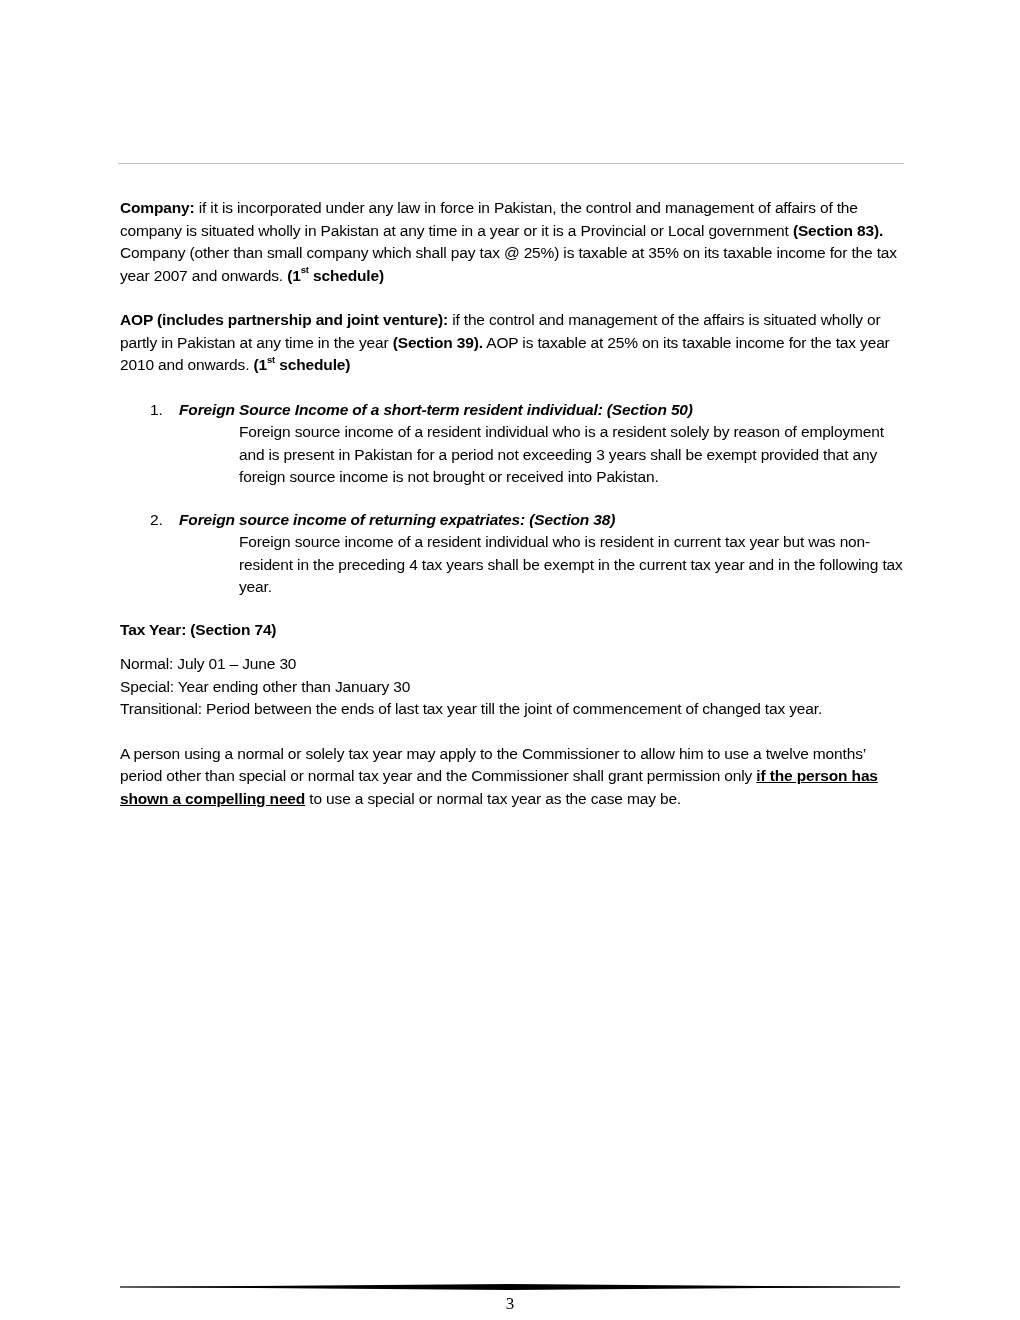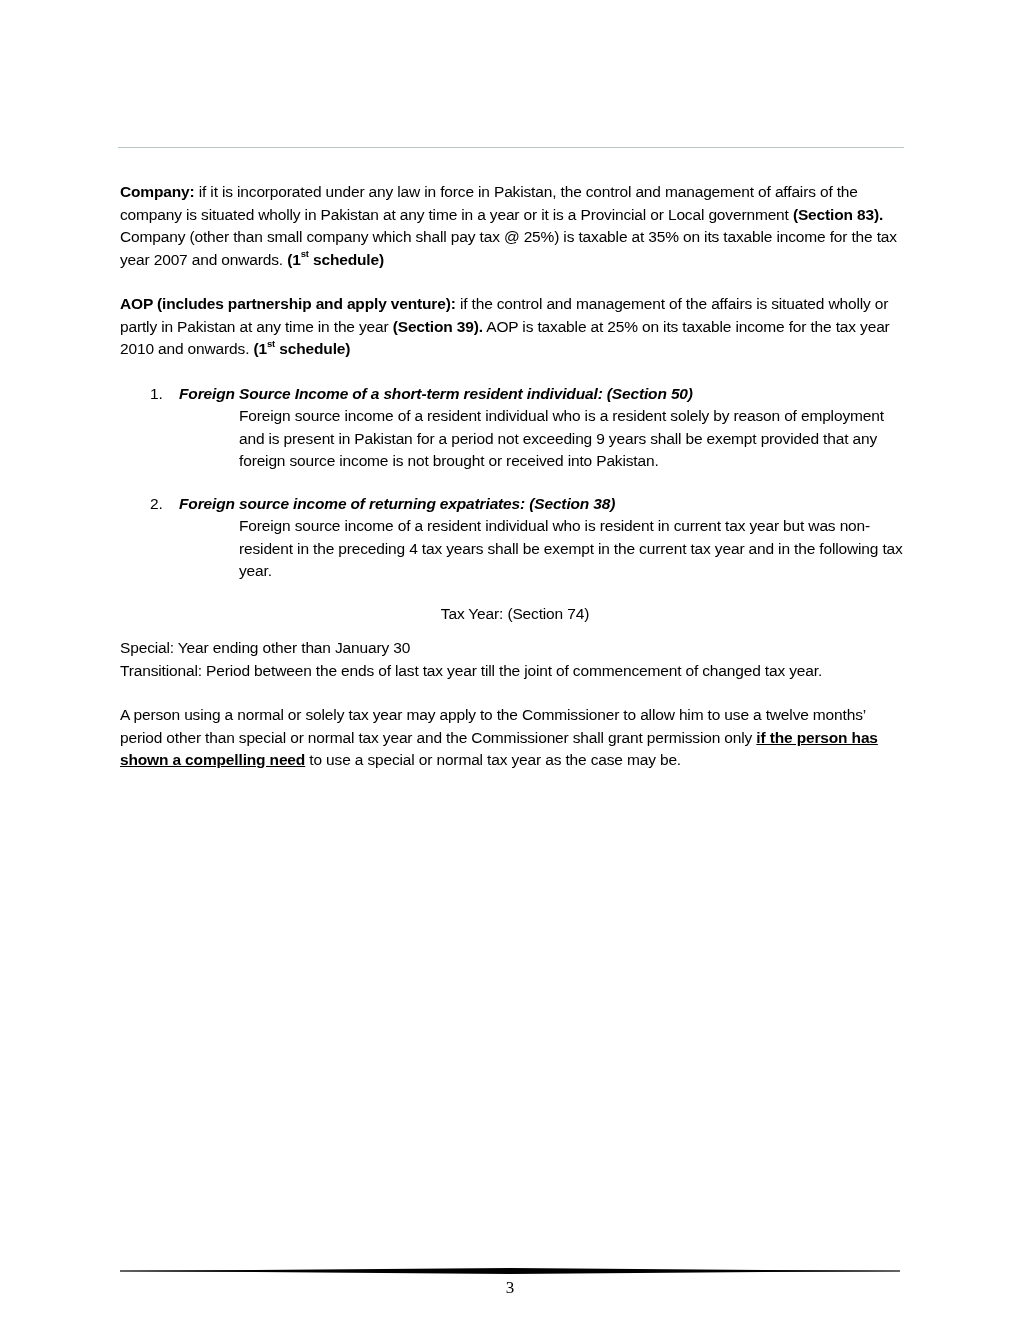--- a/index.html
+++ b/index.html
@@ -10,21 +10,21 @@
     body {
       width: 1020px;
       height: 1320px;
       position: relative;
       overflow: hidden;
       font-family: "Liberation Sans Narrow", "Liberation Sans", sans-serif;
       color: #000000;
     }
     .page {
       position: absolute;
-      left: 0; top: 0;
+      left: 0; top: 16px;
       width: 1020px; height: 980px;
     }
     .top-rule {
       position: absolute;
       left: 118px;
       top: 147px;
       width: 786px;
       height: 1px;
       background: #b9c6c1;
     }
@@ -73,23 +73,22 @@
       font-weight: bold;
       font-style: italic;
     }
     .list-body {
       padding-left: 60px;
     }
     .list-body p + p {
       margin-top: 4px;
     }
     .taxyear-heading {
-      font-weight: normal;
+      font-weight: bold;
       margin-bottom: 12px !important;
-      text-align: center;
     }
     .underline {
       text-decoration: underline;
       font-weight: bold;
     }
     .footer-rule {
       position: absolute;
       left: 120px;
       top: 1268px;
       width: 780px;
@@ -111,42 +110,43 @@
 <body>
 
 <div class="page">
 
   <div class="top-rule"></div>
 
   <div class="content">
 
     <p class="para"><b>Company:</b><span> if it is incorporated under any law in force in Pakistan, the control and management of affairs of the company is situated wholly in Pakistan at any time in a year or it is a Provincial or Local government </span><b>(Section 83).</b><span> Company (other than small company which shall pay tax @ 25%) is taxable at 35% on its taxable income for the tax year 2007 and onwards. </span><b><span>(1</span><sup>st</sup><span> schedule)</span></b></p>
 
-    <p class="para"><b>AOP (includes partnership and apply venture):</b><span> if the control and management of the affairs is situated wholly or partly in Pakistan at any time in the year </span><b>(Section 39).</b><span> AOP is taxable at 25% on its taxable income for the tax year 2010 and onwards. </span><b><span>(1</span><sup>st</sup><span> schedule)</span></b></p>
+    <p class="para"><b>AOP (includes partnership and joint venture):</b><span> if the control and management of the affairs is situated wholly or partly in Pakistan at any time in the year </span><b>(Section 39).</b><span> AOP is taxable at 25% on its taxable income for the tax year 2010 and onwards. </span><b><span>(1</span><sup>st</sup><span> schedule)</span></b></p>
 
 
     <ol class="list">
       <li class="list-item">
         <span class="list-num">1.</span>
         <div class="list-title">Foreign Source Income of a short-term resident individual: (Section 50)</div>
         <div class="list-body">
-          <p>Foreign source income of a resident individual who is a resident solely by reason of employment and is present in Pakistan for a period not exceeding 9 years shall be exempt provided that any foreign source income is not brought or received into Pakistan.</p>
+          <p>Foreign source income of a resident individual who is a resident solely by reason of employment and is present in Pakistan for a period not exceeding 3 years shall be exempt provided that any foreign source income is not brought or received into Pakistan.</p>
         </div>
       </li>
       <li class="list-item">
         <span class="list-num">2.</span>
         <div class="list-title">Foreign source income of returning expatriates: (Section 38)</div>
         <div class="list-body">
           <p>Foreign source income of a resident individual who is resident in current tax year but was non-resident in the preceding 4 tax years shall be exempt in the current tax year and in the following tax year.</p>
         </div>
       </li>
     </ol>
 
     <p class="taxyear-heading">Tax Year: (Section 74)</p>
 
+    <p>Normal: July 01 – June 30</p>
     <p>Special: Year ending other than January 30</p>
     <p class="para">Transitional: Period between the ends of last tax year till the joint of commencement of changed tax year.</p>
 
     <p><span>A person using a normal or solely tax year may apply to the Commissioner to allow him to use a twelve months’ period other than special or normal tax year and the Commissioner shall grant permission only </span><span class="underline">if the person has shown a compelling need</span><span> to use a special or normal tax year as the case may be.</span></p>
 
   </div>
 
   <div class="footer-rule">
     <svg width="780" height="6" viewBox="0 0 780 6">
       <polygon points="0,3 390,0 780,3 390,6" fill="#000000"></polygon>

